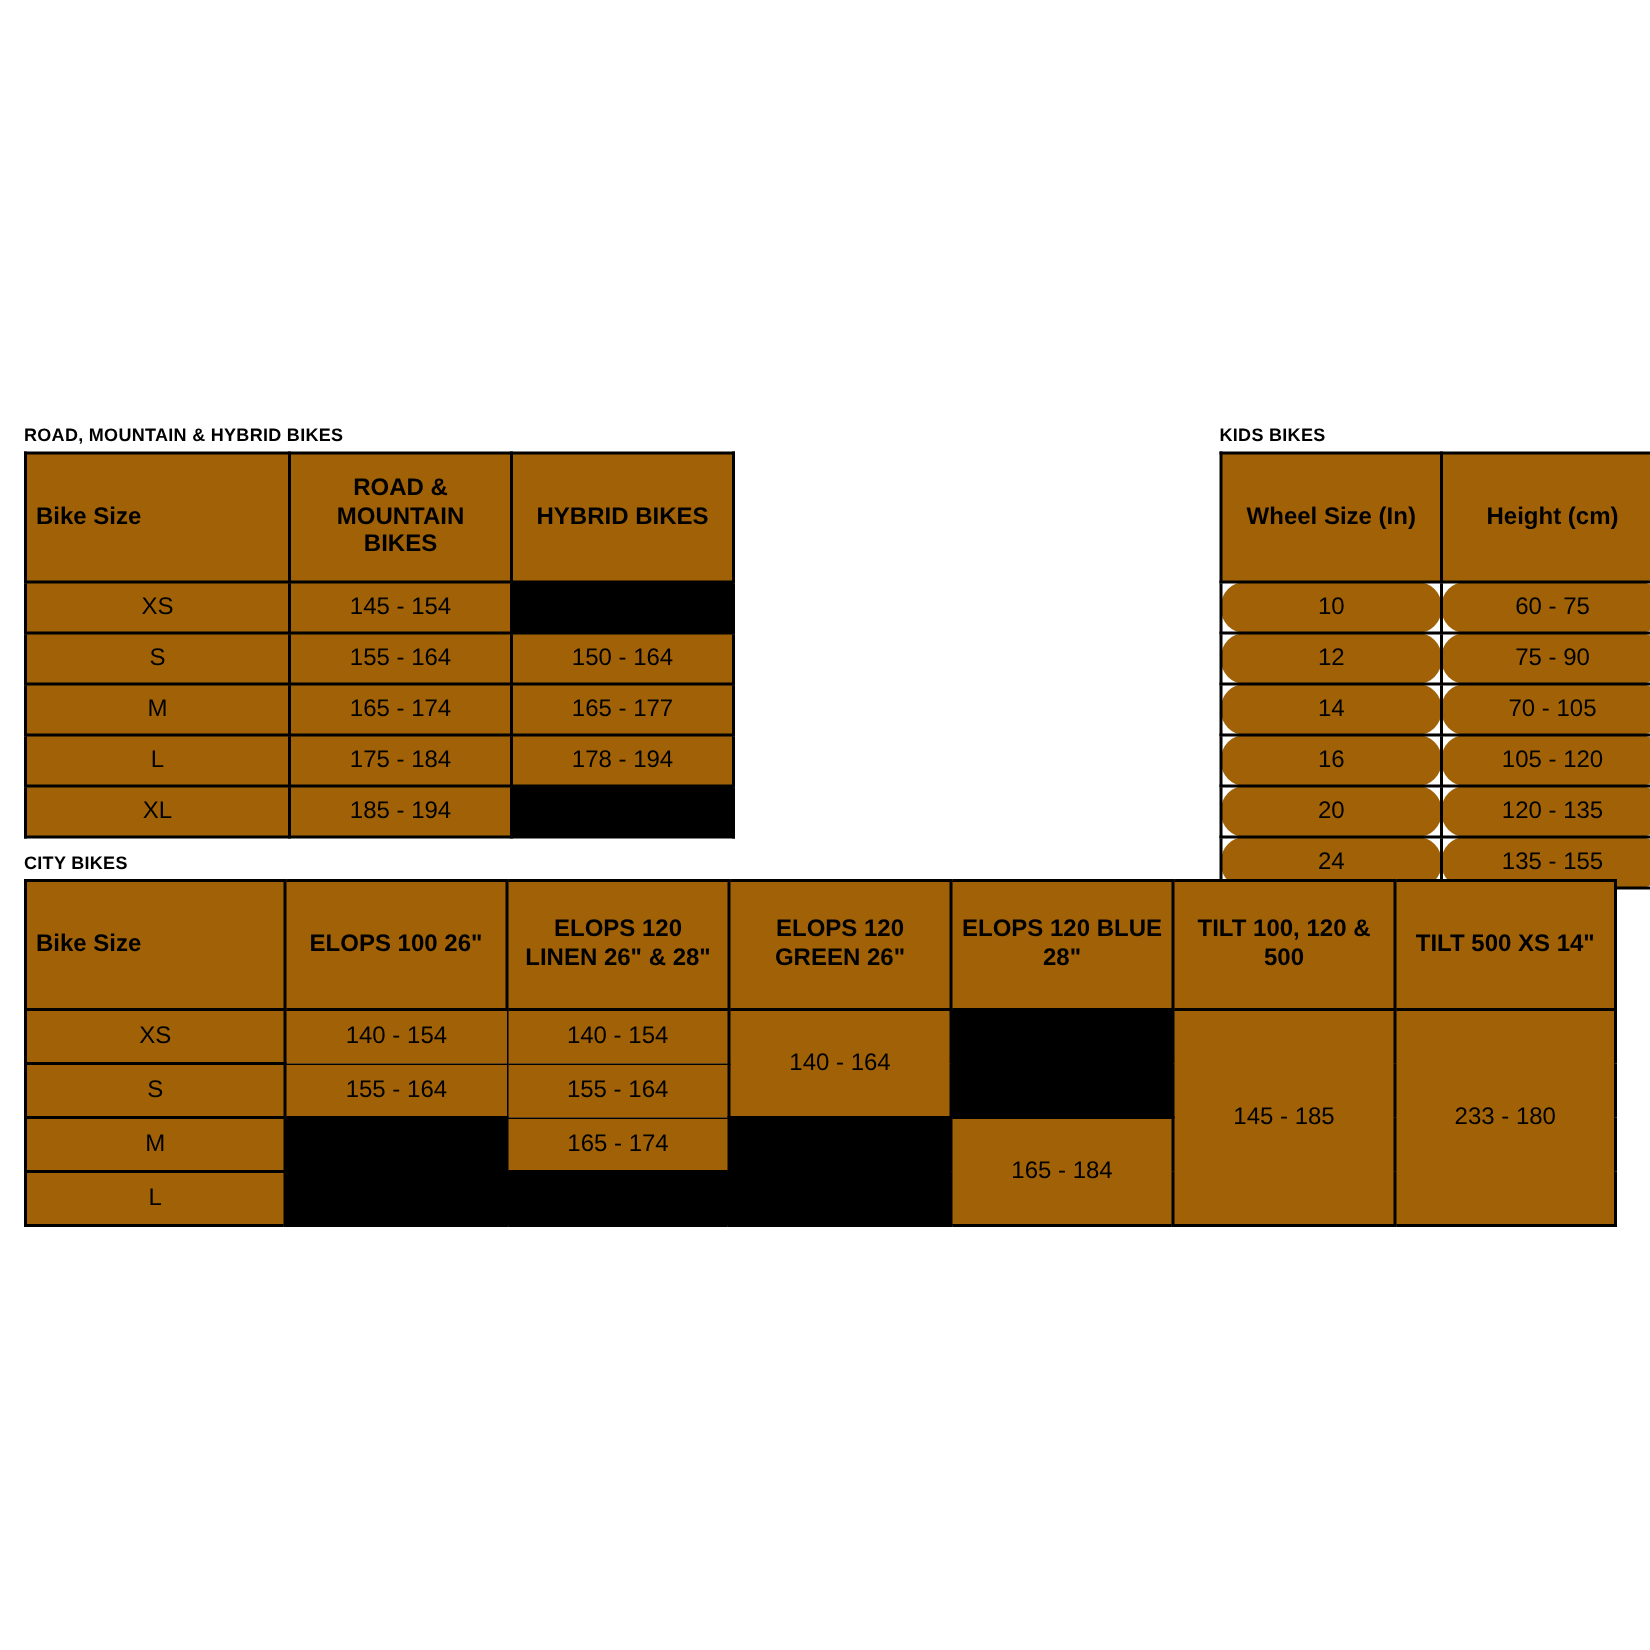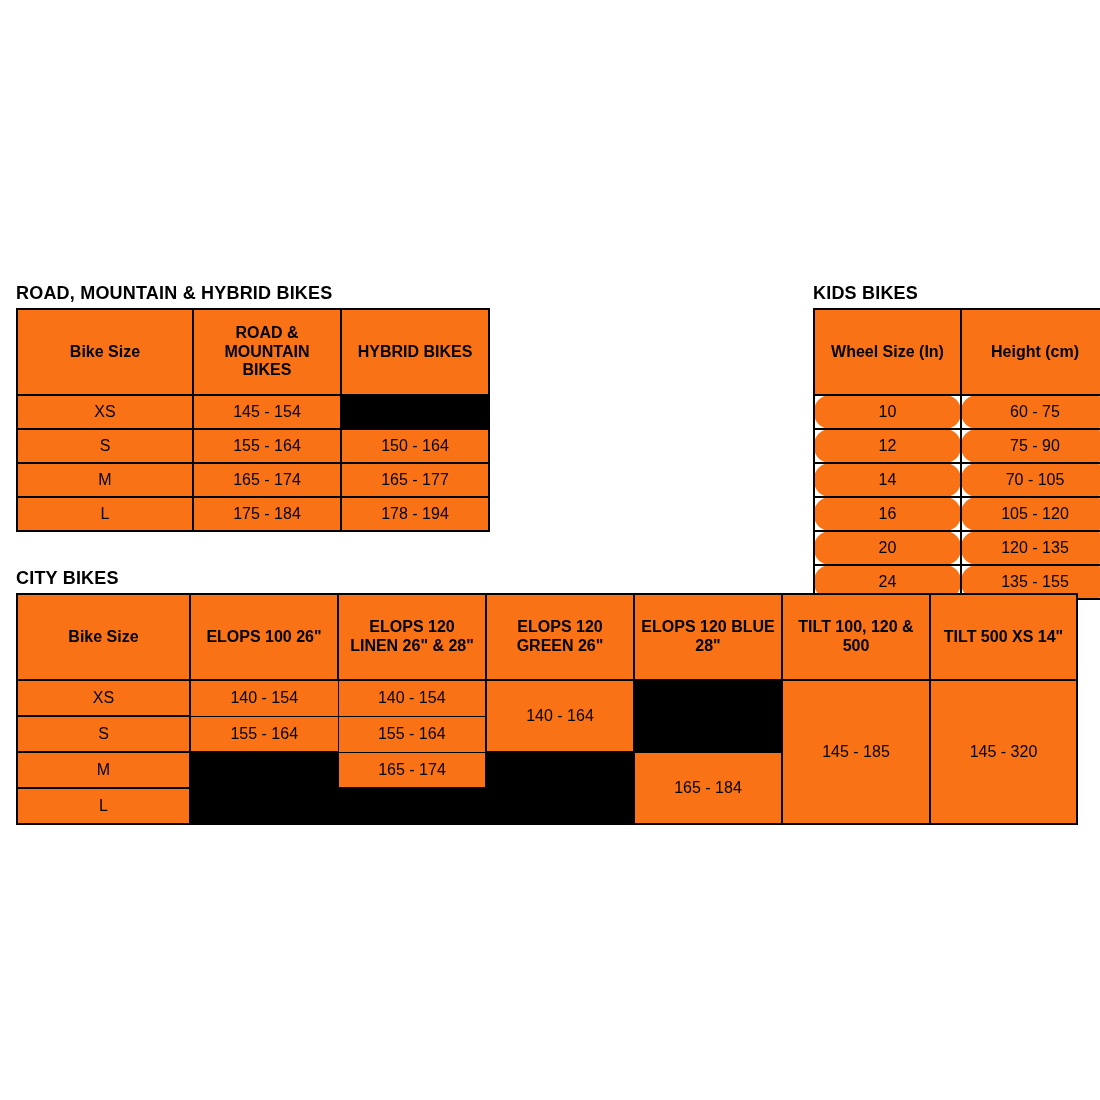--- a/index.html
+++ b/index.html
@@ -15,48 +15,48 @@
     position: relative;
     overflow: hidden;
   }
 
   .sheet {
     position: absolute;
     inset: 0;
   }
 
   .section-title {
-    font-size: 18px;
+    font-size: 12px;
     font-weight: bold;
     letter-spacing: 0.2px;
     color: #000;
     margin: 0 0 4px 0;
   }
 
   table {
     border-collapse: collapse;
     table-layout: fixed;
     background: #fff;
   }
   table td, table th {
     border: 2px solid #000;
     font-size: 16px;
     color: #000;
     padding: 3px 6px;
     text-align: center;
     vertical-align: middle;
     font-weight: normal;
-    background: #f97316;
+    background: #a16207;
   }
   table th {
     font-weight: bold;
     line-height: 1.18;
   }
   .left-head {
-    text-align: center;
+    text-align: left;
     font-weight: bold;
   }
   .blackcell {
     background: #000 !important;
   }
 
   
   #rmh-block {
     position: absolute;
     left: 16px;
@@ -157,20 +157,25 @@
         </tr>
         <tr>
           <td>M</td>
           <td>165 - 174</td>
           <td>165 - 177</td>
         </tr>
         <tr>
           <td>L</td>
           <td>175 - 184</td>
           <td>178 - 194</td>
+        </tr>
+        <tr>
+          <td>XL</td>
+          <td>185 - 194</td>
+          <td class="blackcell"></td>
         </tr>
       </tbody>
     </table>
   </div>
 
   <div id="kids-block">
     <div class="section-title">KIDS BIKES</div>
     <table id="kids-table">
       <colgroup>
         <col class="k1">
@@ -235,21 +240,21 @@
         </tr>
       </thead>
       <tbody>
         <tr>
           <td>XS</td>
           <td class="thin-border">140 - 154</td>
           <td class="thin-border">140 - 154</td>
           <td rowspan="2">140 - 164</td>
           <td rowspan="2" class="blackcell"></td>
           <td rowspan="4">145 - 185</td>
-          <td rowspan="4">145 - 320</td>
+          <td rowspan="4">233 - 180</td>
         </tr>
         <tr>
           <td>S</td>
           <td class="thin-border">155 - 164</td>
           <td class="thin-border">155 - 164</td>
         </tr>
         <tr>
           <td>M</td>
           <td rowspan="2" class="blackcell"></td>
           <td class="thin-border">165 - 174</td>

